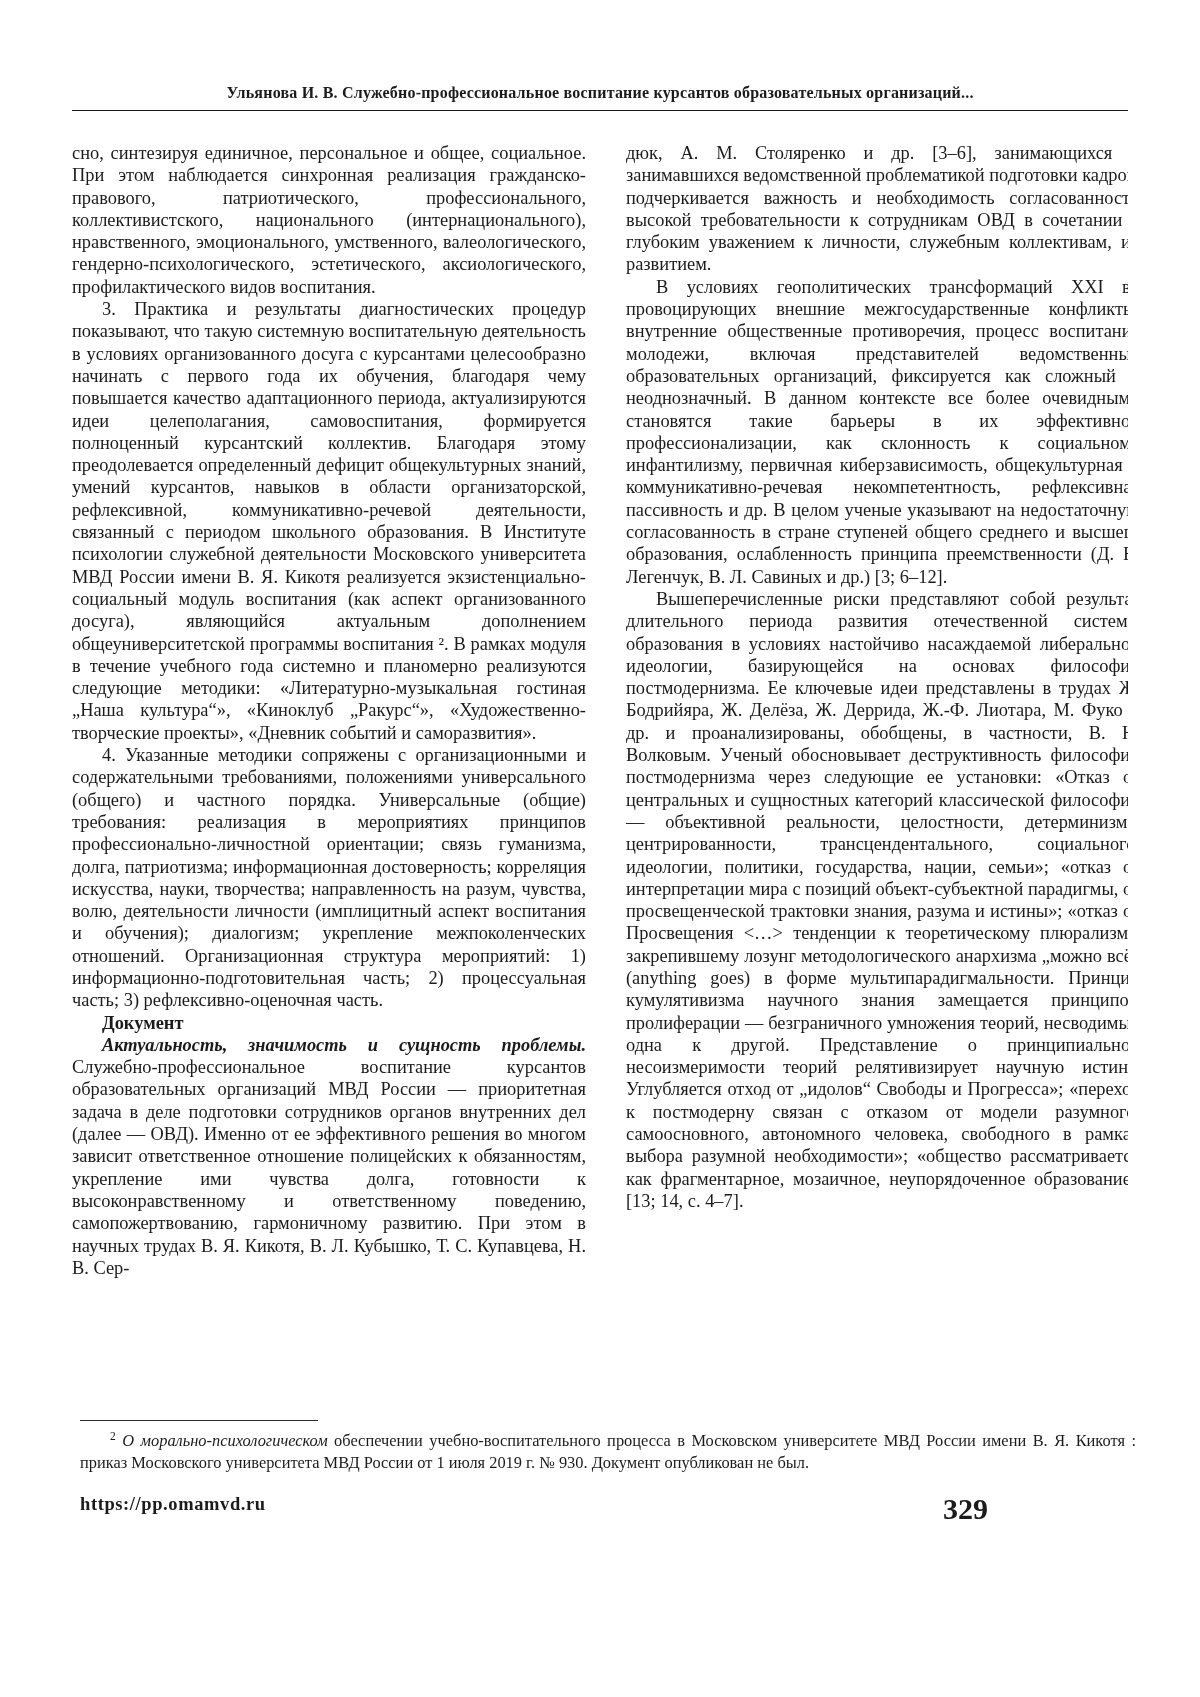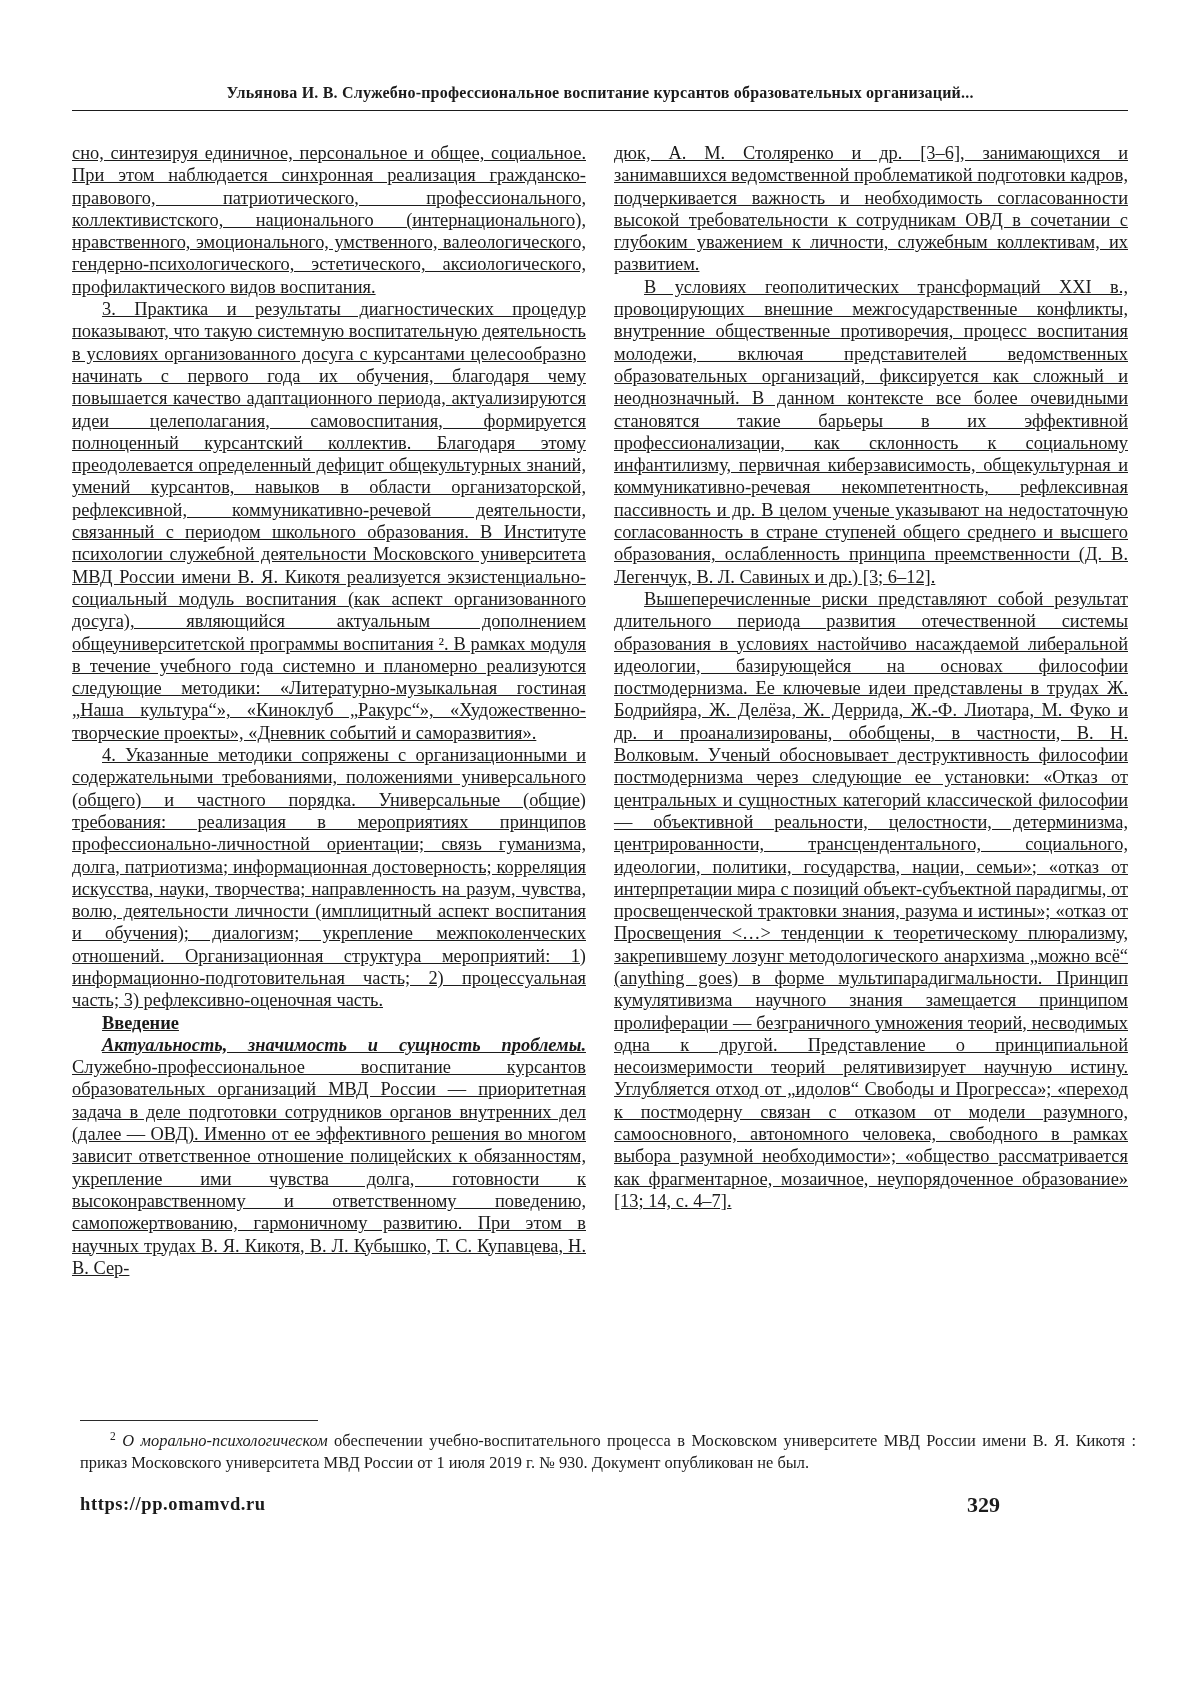--- a/index.html
+++ b/index.html
@@ -30,23 +30,22 @@
     border-bottom: 1.6px solid #1b1b1b;
     white-space: nowrap;
   }
   .content {
     position: absolute;
     top: 142px;
     left: 72px;
     width: 1056px;
     height: 1276px;
     display: flex;
-    gap: 28px;
+    gap: 40px;
     overflow: hidden;
-    text-decoration: underline;
   }
   .col {
     width: 514px;
     flex: 0 0 514px;
   }
   .col p {
     margin: 0;
     font-size: 18.4px;
     line-height: 22.3px;
     text-align: justify;
@@ -111,41 +110,41 @@
   }
   .footer-journal {
     position: absolute;
     left: 0;
     width: 100%;
     top: 3px;
     text-align: center;
   }
   .footer-page {
     position: absolute;
-    right: 128px;
+    right: 140px;
     top: 0;
     font-weight: bold;
-    font-size: 22px;
+    font-size: 30px;
   }
 </style>
 </head>
 <body>
 
 <div class="page">
 
   <header class="running-header">
     <span>Ульянова И. В. Служебно-профессиональное воспитание курсантов образовательных организаций...</span>
   </header>
 
   <main class="content">
     <div class="col">
       <p class="noindent">сно, синтезируя единичное, персональное и общее, социальное. При этом наблюдается синхронная реализация гражданско-правового, патриотического, профессионального, коллективистского, национального (интернационального), нравственного, эмоционального, умственного, валеологического, гендерно-психологического, эстетического, аксиологического, профилактического видов воспитания.</p>
       <p>3.  Практика и результаты диагностических процедур показывают, что такую системную воспитательную деятельность в условиях организованного досуга с курсантами целесообразно начинать с первого года их обучения, благодаря чему повышается качество адаптационного периода, актуализируются идеи целеполагания, самовоспитания, формируется полноценный курсантский коллектив. Благодаря этому преодолевается определенный дефицит общекультурных знаний, умений курсантов, навыков в области организаторской, рефлексивной, коммуникативно-речевой деятельности, связанный с периодом школьного образования. В Институте психологии служебной деятельности Московского университета МВД России имени В. Я. Кикотя реализуется экзистенциально-социальный модуль воспитания (как аспект организованного досуга), являющийся актуальным дополнением общеуниверситетской программы воспитания ². В рамках модуля в течение учебного года системно и планомерно реализуются следующие методики: «Литературно-музыкальная гостиная „Наша культура“», «Киноклуб „Ракурс“», «Художественно-творческие проекты», «Дневник событий и саморазвития».</p>
       <p>4.  Указанные методики сопряжены с организационными и содержательными требованиями, положениями универсального (общего) и частного порядка. Универсальные (общие) требования: реализация в мероприятиях принципов профессионально-личностной ориентации; связь гуманизма, долга, патриотизма; информационная достоверность; корреляция искусства, науки, творчества; направленность на разум, чувства, волю, деятельности личности (имплицитный аспект воспитания и обучения); диалогизм; укрепление межпоколенческих отношений. Организационная структура мероприятий: 1) информационно-подготовительная часть; 2) процессуальная часть; 3) рефлексивно-оценочная часть.</p>
-      <p class="heading">Введение</p>
+      <p class="heading">Документ</p>
       <p><span class="lead">Актуальность, значимость и сущность проблемы.</span><span> Служебно-профессиональное воспитание курсантов образовательных организаций МВД России — приоритетная задача в деле подготовки сотрудников органов внутренних дел (далее — ОВД). Именно от ее эффективного решения во многом зависит ответственное отношение полицейских к обязанностям, укрепление ими чувства долга, готовности к высоконравственному и ответственному поведению, самопожертвованию, гармоничному развитию. При этом в научных трудах В. Я. Кикотя, В. Л. Кубышко, Т. С. Купавцева, Н. В. Сер-</span></p>
     </div>
     <div class="col">
       <p class="noindent">дюк, А. М. Столяренко и др. [3–6], занимающихся и занимавшихся ведомственной проблематикой подготовки кадров, подчеркивается важность и необходимость согласованности высокой требовательности к сотрудникам ОВД в сочетании с глубоким уважением к личности, служебным коллективам, их развитием.</p>
       <p>В условиях геополитических трансформаций XXI в., провоцирующих внешние межгосударственные конфликты, внутренние общественные противоречия, процесс воспитания молодежи, включая представителей ведомственных образовательных организаций, фиксируется как сложный и неоднозначный. В данном контексте все более очевидными становятся такие барьеры в их эффективной профессионализации, как склонность к социальному инфантилизму, первичная киберзависимость, общекультурная и коммуникативно-речевая некомпетентность, рефлексивная пассивность и др. В целом ученые указывают на недостаточную согласованность в стране ступеней общего среднего и высшего образования, ослабленность принципа преемственности (Д. В. Легенчук, В. Л. Савиных и др.) [3; 6–12].</p>
       <p>Вышеперечисленные риски представляют собой результат длительного периода развития отечественной системы образования в условиях настойчиво насаждаемой либеральной идеологии, базирующейся на основах философии постмодернизма. Ее ключевые идеи представлены в трудах Ж. Бодрийяра, Ж. Делёза, Ж. Деррида, Ж.-Ф. Лиотара, М. Фуко и др. и проанализированы, обобщены, в частности, В. Н. Волковым. Ученый обосновывает деструктивность философии постмодернизма через следующие ее установки: «Отказ от центральных и сущностных категорий классической философии — объективной реальности, целостности, детерминизма, центрированности, трансцендентального, социального, идеологии, политики, государства, нации, семьи»; «отказ от интерпретации мира с позиций объект-субъектной парадигмы, от просвещенческой трактовки знания, разума и истины»; «отказ от Просвещения &lt;…&gt; тенденции к теоретическому плюрализму, закрепившему лозунг методологического анархизма „можно всё“ (anything goes) в форме мультипарадигмальности. Принцип кумулятивизма научного знания замещается принципом пролиферации — безграничного умножения теорий, несводимых одна к другой. Представление о принципиальной несоизмеримости теорий релятивизирует научную истину. Углубляется отход от „идолов“ Свободы и Прогресса»; «переход к постмодерну связан с отказом от модели разумного, самоосновного, автономного человека, свободного в рамках выбора разумной необходимости»; «общество рассматривается как фрагментарное, мозаичное, неупорядоченное образование» [13; 14, с. 4–7].</p>
     </div>
   </main>
 
   <div class="footnote">

